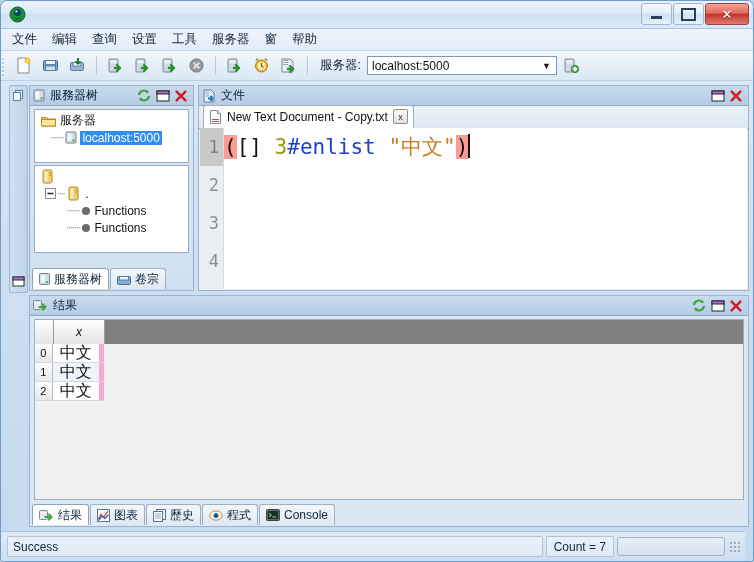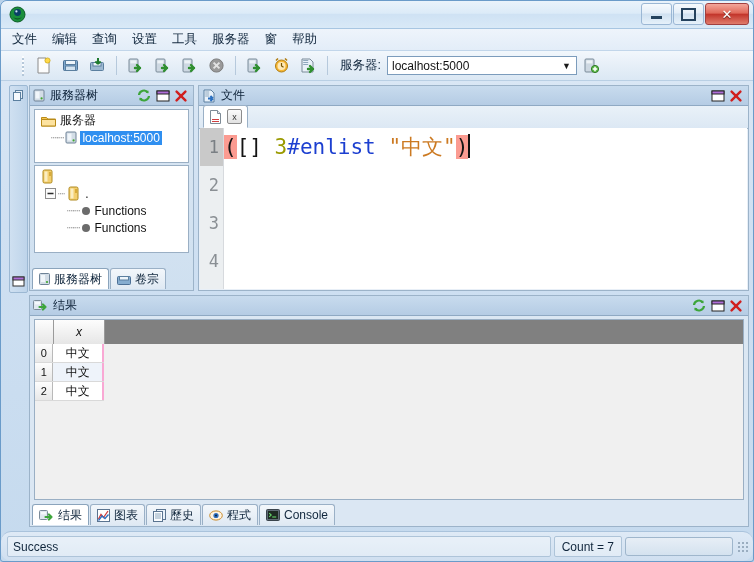--- a/index.html
+++ b/index.html
@@ -57,21 +57,21 @@
     border-bottom:1px solid #c2d6ea;
     display:flex;align-items:center;gap:9px;
   }
   .menuitem{font-size:12.5px;color:#11273d;padding:1px 3px;cursor:default;}
 
   
   .toolbar{
     height:29px;
     background:linear-gradient(to bottom,#f2f7fc,#e5eef7 55%,#dbe8f4);
     border-bottom:1px solid #b9cfe4;
-    display:flex;align-items:center;padding-left:20px;gap:2px;
+    display:flex;align-items:center;padding-left:0;gap:2px;
   }
   .grip{width:5px;height:20px;margin-right:3px;
     background-image:linear-gradient(to bottom,#fff 50%,#a9bed2 50%);
     background-size:2px 4px;background-repeat:repeat-y;background-position:1px 0;
     opacity:.8;}
   .tbtn{width:23px;height:23px;display:flex;align-items:center;justify-content:center;border:1px solid transparent;border-radius:3px;}
   .tsep{width:1px;height:19px;background:#b6c9dc;margin:0 4px;}
   .srvlabel{font-size:12.5px;color:#11273d;margin:0 4px 0 6px;}
   .combo{
     width:190px;height:19px;border:1px solid #7c9cbc;background:#fff;
@@ -175,31 +175,31 @@
     background:linear-gradient(to bottom,#fdfdfd,#e6e6e6);}
   .gh-cell{width:50px;border-right:1px solid #9a9a9a;
     background:linear-gradient(to bottom,#fdfdfd,#e6e6e6);
     display:flex;align-items:center;justify-content:center;
     font-size:12px;color:#111;font-style:italic;}
   .grid-row{height:18px;display:flex;border-bottom:1px solid #d9d9d9;background:#fff;}
   .grid-row.alt{background:#eef3fa;}
   .gr-idx{width:18px;border-right:1px solid #b9b9b9;
     background:linear-gradient(to bottom,#fdfdfd,#e8e8e8);
     display:flex;align-items:center;justify-content:center;font-size:11px;color:#111;}
-  .gr-cell{width:50px;border-right:2px solid #f9a8d4;display:flex;align-items:center;
-    justify-content:center;font-size:12px;color:#111;}
+  .gr-cell{width:50px;border-right:5px solid #f9a8d4;display:flex;align-items:center;
+    justify-content:center;font-size:16px;color:#111;}
   .grid-fill{flex:1;}
   .grid-rest{background:#f0f0f0;position:absolute;left:69px;right:0;top:24px;bottom:0;}
 
   
   .statusbar{
-    position:absolute;left:0;right:0;bottom:0;height:29px;
+    position:absolute;left:0;right:8px;bottom:0;height:29px;
     background:linear-gradient(to bottom,#dfeaf6,#cfdff0);
     border-top:1px solid #aac3dc;
-    display:flex;align-items:center;border-radius:10px;
+    display:flex;align-items:center;
   }
   .sb-main{
     flex:1;height:19px;margin:0 0 0 6px;display:flex;align-items:center;
     padding-left:5px;font-size:12px;color:#10263c;
     border:1px solid #aec4d9;border-radius:2px;background:rgba(255,255,255,.35);
   }
   .sb-cell{
     height:19px;margin-left:3px;display:flex;align-items:center;padding:0 7px;
     font-size:12px;color:#10263c;border:1px solid #aec4d9;border-radius:2px;
     background:rgba(255,255,255,.35);white-space:nowrap;
@@ -507,20 +507,21 @@
 
       <div class="doc-tabs">
         <div class="doc-tab">
           <span>
             <svg width="13" height="14" viewBox="0 0 13 14">
               <path d="M1.5 .5h7l3 3v10h-10z" fill="#fff" stroke="#7e8b96"></path>
               <path d="M8.5 .5v3h3" fill="#e6ecf2" stroke="#7e8b96"></path>
               <path d="M3 9.5h7M3 11.5h7" stroke="#d04040" stroke-width="1.2"></path>
             </svg>
           </span>
+          <span>New Text Document - Copy.txt</span>
           <span class="closeX">x</span>
         </div>
       </div>
 
       <div class="editor">
         <div class="gutter">
           <div class="gnum cur">1</div>
           <div class="gnum">2</div>
           <div class="gnum">3</div>
           <div class="gnum">4</div>

